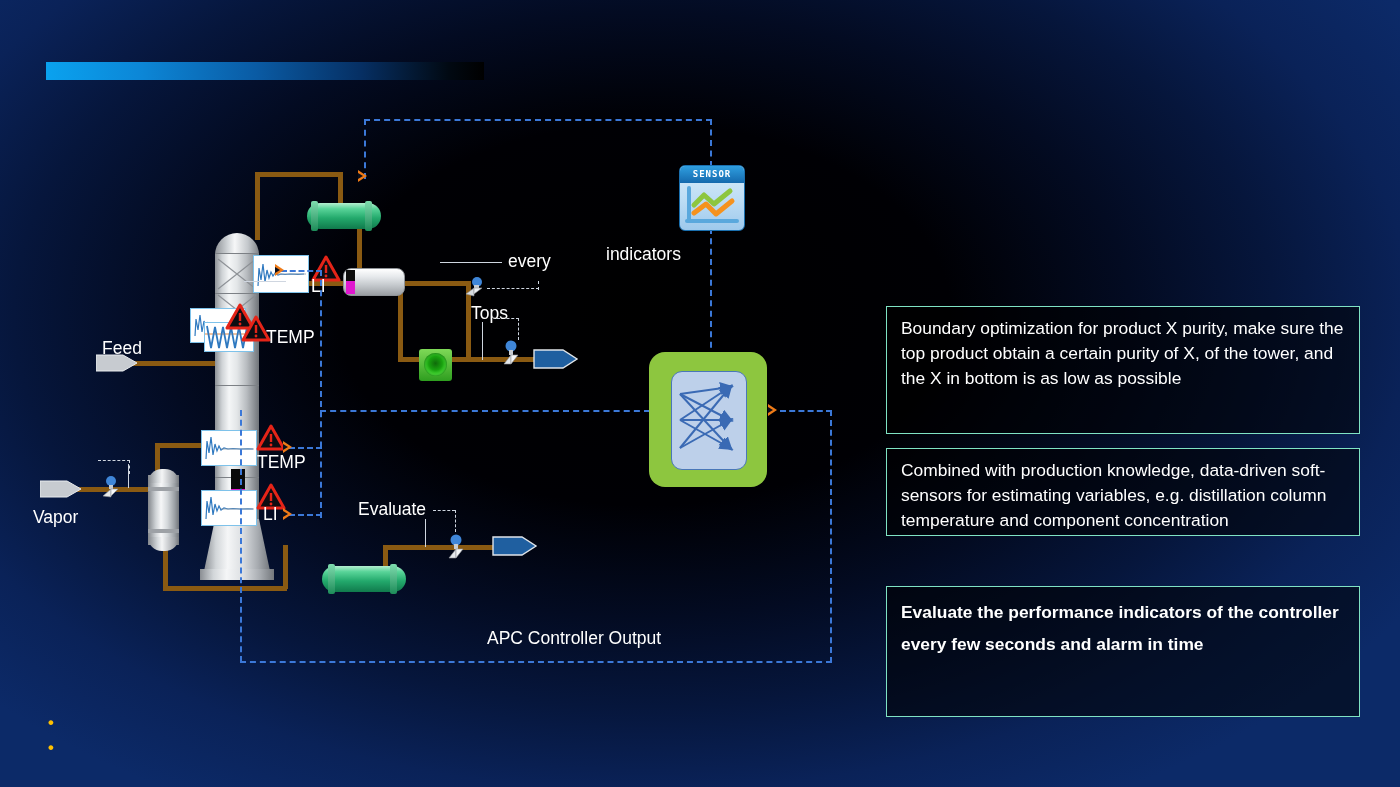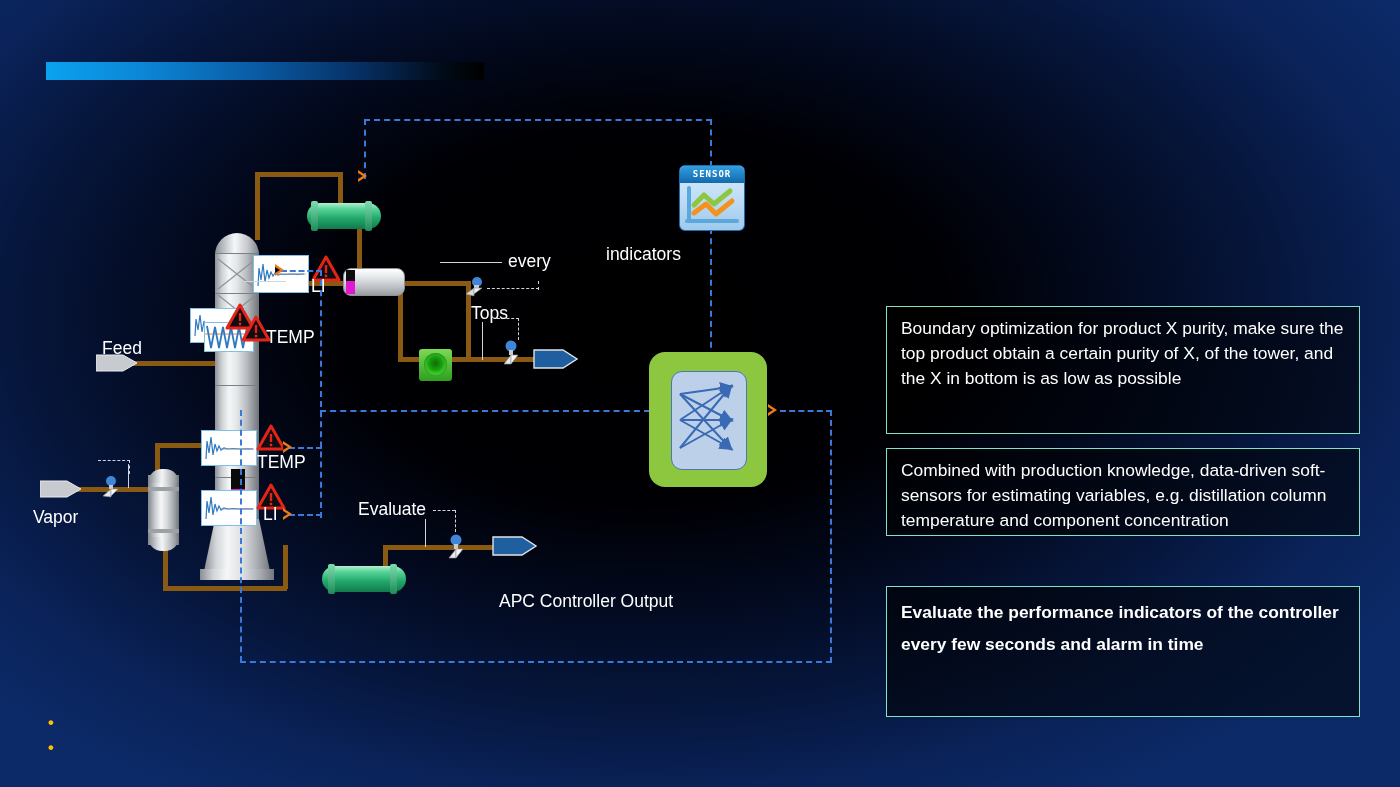--- a/index.html
+++ b/index.html
@@ -418,21 +418,21 @@
         </svg>
       </div>
     </div>
 
     <div class="lbl" style="left:102px;top:338px;">Feed</div>
     <div class="lbl" style="left:33px;top:497px;margin-top:10px;">Vapor</div>
     <div class="lbl" style="left:508px;top:251px;">every</div>
     <div class="lbl" style="left:471px;top:303px;">Tops</div>
     <div class="lbl" style="left:358px;top:499px;">Evaluate</div>
     <div class="lbl" style="left:606px;top:244px;">indicators</div>
-    <div class="lbl" style="left:487px;top:591px;margin-left:12px;">APC Controller Output</div>
+    <div class="lbl" style="left:487px;top:628px;">APC Controller Output</div>
     <div class="lbl" style="left:266px;top:327px;">TEMP</div>
     <div class="lbl" style="left:257px;top:452px;">TEMP</div>
     <div class="lbl" style="left:311px;top:276px;">LI</div>
     <div class="lbl" style="left:263px;top:504px;">LI</div>
   </div>
 
   <div class="infobox" id="box2">
     <p>Boundary optimization for product X purity, make sure the top product obtain a certain purity of X, of the tower, and the X in bottom is as low as possible</p>
   </div>
   <div class="infobox" id="box3">

